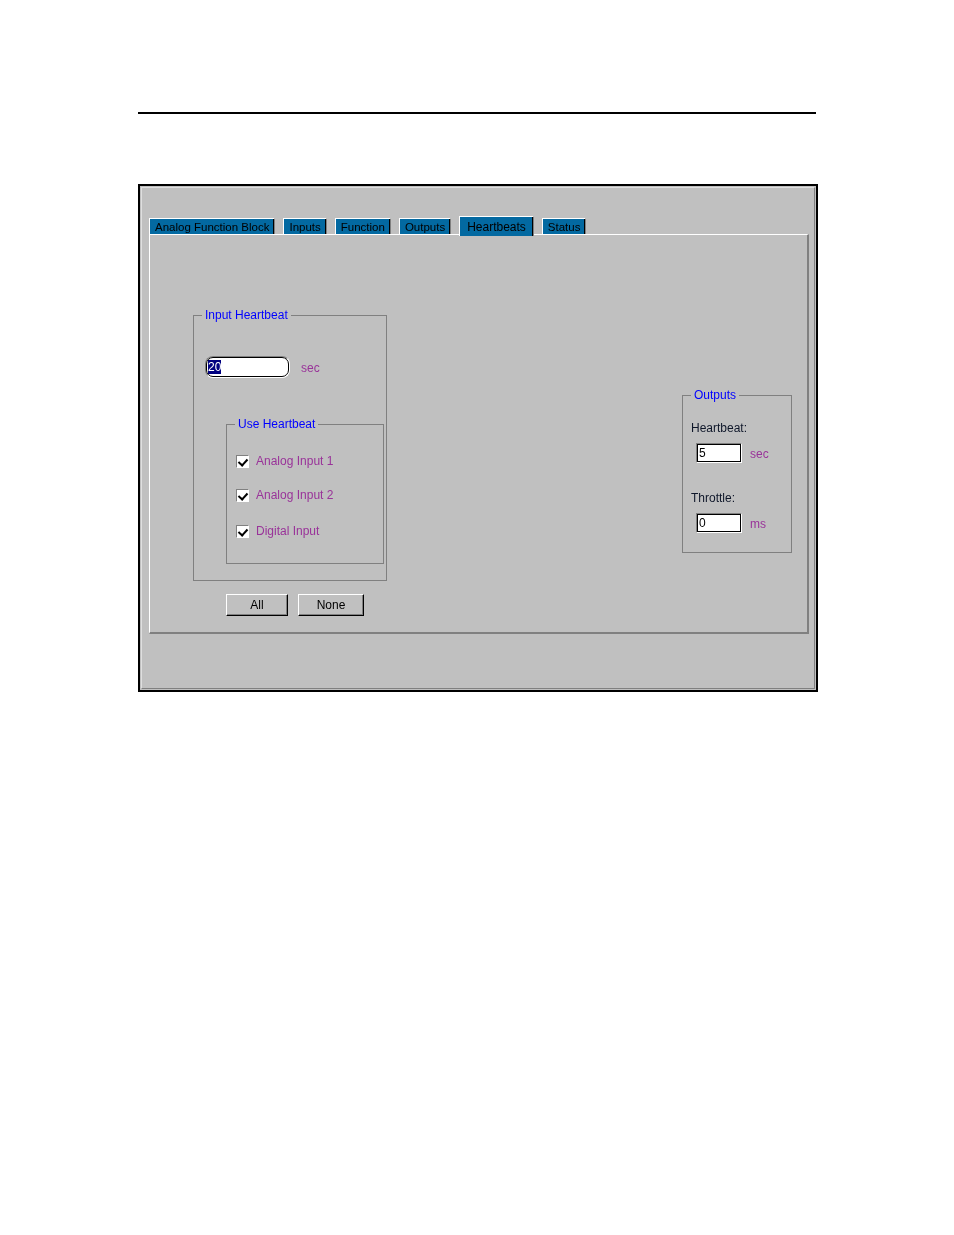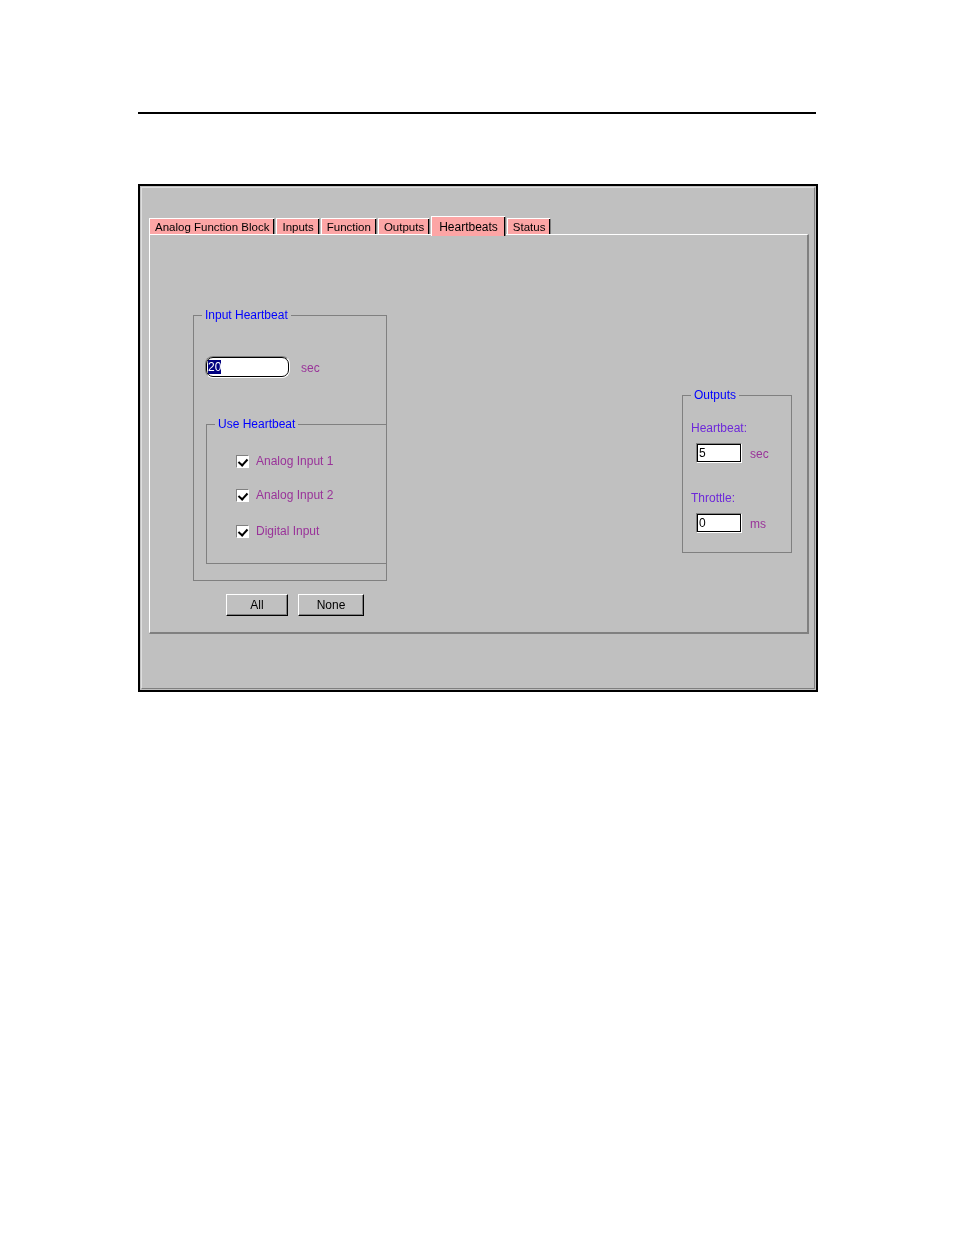--- a/index.html
+++ b/index.html
@@ -127,32 +127,32 @@
     position: absolute;
     left: 9px;
     top: 30px;
     width: 660px;
     height: 19px;
     display: flex;
     align-items: flex-end;
   }
   .tab {
     height: 17px;
-    background: #fca5a5;
+    background: #0369a1;
     border-top: 1px solid #ffffff;
     border-left: 1px solid #ffffff;
     border-right: 1px solid #808080;
     box-sizing: border-box;
     display: flex;
     align-items: center;
     justify-content: center;
     padding: 0 5px;
     font-size: 11.5px;
     color: #000000;
-    margin-right: 1px;
+    margin-right: 8px;
     position: relative;
     white-space: nowrap;
   }
   .tab::after {
     content: "";
     position: absolute;
     right: 0px; top: 0; bottom: 0;
     width: 1px;
     background: #000000;
   }
@@ -197,23 +197,23 @@
     white-space: nowrap;
   }
 
   #grp-input-heartbeat {
     left: 43px;
     top: 80px;
     width: 194px;
     height: 266px;
   }
   #grp-use-heartbeat {
-    left: 12px;
+    left: 32px;
     top: 108px;
-    width: 181px;
+    width: 158px;
     height: 140px;
   }
   #grp-outputs {
     left: 532px;
     top: 160px;
     width: 110px;
     height: 158px;
   }
 
   
@@ -265,21 +265,21 @@
     color: #993399;
     white-space: nowrap;
   }
   #unit-input-sec { left: 151px; top: 126px; }
   #unit-out-sec   { left: 600px; top: 212px; }
   #unit-out-ms    { left: 600px; top: 282px; }
 
   .field-label {
     position: absolute;
     font-size: 12px;
-    color: #6d28d9;
+    color: #0f172a;
     white-space: nowrap;
   }
   #lbl-out-heartbeat { left: 541px; top: 186px; }
   #lbl-out-throttle  { left: 541px; top: 256px; }
 
   
   .checkrow {
     position: absolute;
     display: flex;
     align-items: center;

